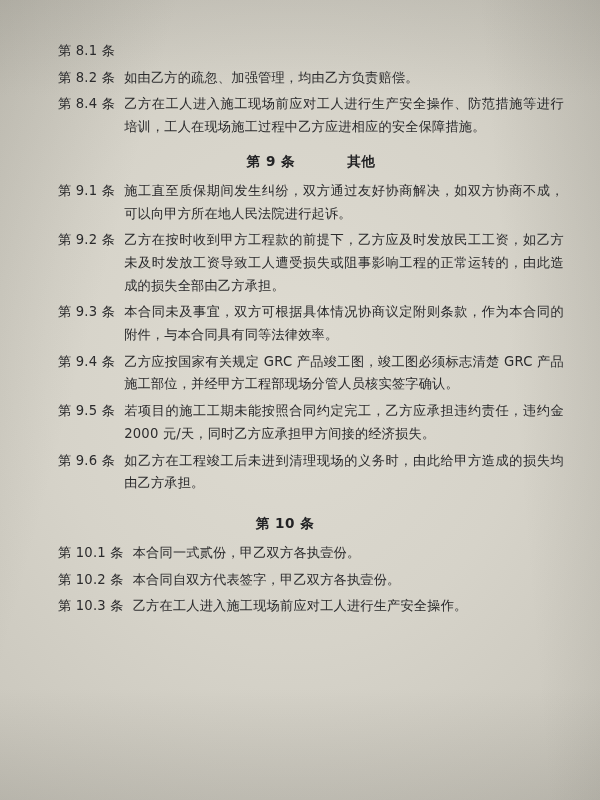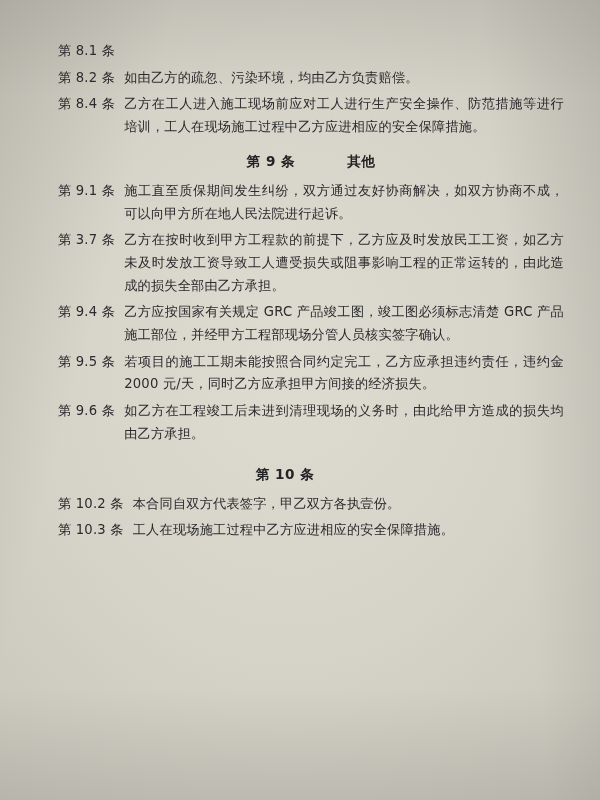--- a/index.html
+++ b/index.html
@@ -82,63 +82,71 @@
 
 <div id="page">
   <div id="content">
 
     <div>
       <div class="clause">
         <span class="num">第 8.1 条</span>
       </div>
       <div class="clause">
         <span class="num">第 8.2 条</span>
-        <span class="body">如由乙方的疏忽、污染环境，均由乙方负责赔偿。</span>
+        <span class="body">如由乙方的疏忽、加强管理，均由乙方负责赔偿。</span>
       </div>
       <div class="clause">
         <span class="num">第 8.4 条</span>
         <span class="body">乙方在工人进入施工现场前应对工人进行生产安全操作、防范措施等进行培训，工人在现场施工过程中乙方应进相应的安全保障措施。</span>
       </div>
     </div>
 
     <div class="section-head s9">
       <span class="sec-num">第 9 条</span>
       <span>其他</span>
     </div>
     <div>
       <div class="clause">
         <span class="num">第 9.1 条</span>
         <span class="body">施工直至质保期间发生纠纷，双方通过友好协商解决，如双方协商不成，可以向甲方所在地人民法院进行起诉。</span>
       </div>
       <div class="clause">
-        <span class="num">第 3.7 条</span>
+        <span class="num">第 9.2 条</span>
         <span class="body">乙方在按时收到甲方工程款的前提下，乙方应及时发放民工工资，如乙方未及时发放工资导致工人遭受损失或阻事影响工程的正常运转的，由此造成的损失全部由乙方承担。</span>
+      </div>
+      <div class="clause">
+        <span class="num">第 9.3 条</span>
+        <span class="body">本合同未及事宜，双方可根据具体情况协商议定附则条款，作为本合同的附件，与本合同具有同等法律效率。</span>
       </div>
       <div class="clause">
         <span class="num">第 9.4 条</span>
         <span class="body">乙方应按国家有关规定 GRC 产品竣工图，竣工图必须标志清楚 GRC 产品施工部位，并经甲方工程部现场分管人员核实签字确认。</span>
       </div>
       <div class="clause">
         <span class="num">第 9.5 条</span>
         <span class="body">若项目的施工工期未能按照合同约定完工，乙方应承担违约责任，违约金 2000 元/天，同时乙方应承担甲方间接的经济损失。</span>
       </div>
       <div class="clause">
         <span class="num">第 9.6 条</span>
         <span class="body">如乙方在工程竣工后未进到清理现场的义务时，由此给甲方造成的损失均由乙方承担。</span>
       </div>
     </div>
 
     <div class="section-head s10">
       <span class="sec-num">第 10 条</span>
     </div>
     <div>
       <div class="clause">
+        <span class="num">第 10.1 条</span>
+        <span class="body">本合同一式贰份，甲乙双方各执壹份。</span>
+      </div>
+      <div class="clause">
         <span class="num">第 10.2 条</span>
         <span class="body">本合同自双方代表签字，甲乙双方各执壹份。</span>
       </div>
       <div class="clause">
         <span class="num">第 10.3 条</span>
-        <span class="body">工人在现场施工过程中乙方应进相应的安全保障措施。</span>
+        <span class="body">乙方在工人进入施工现场前应对工人进行生产安全操作。</span>
       </div>
     </div>
 
   </div>
 </div>
 
 </body></html>

